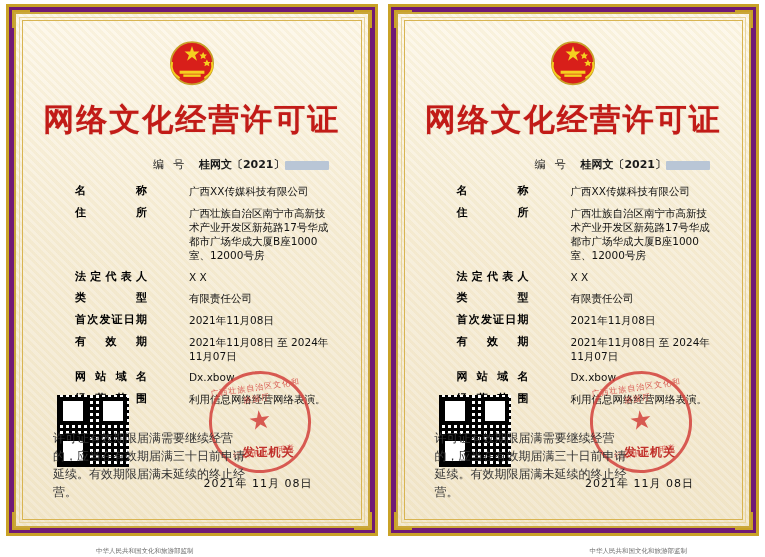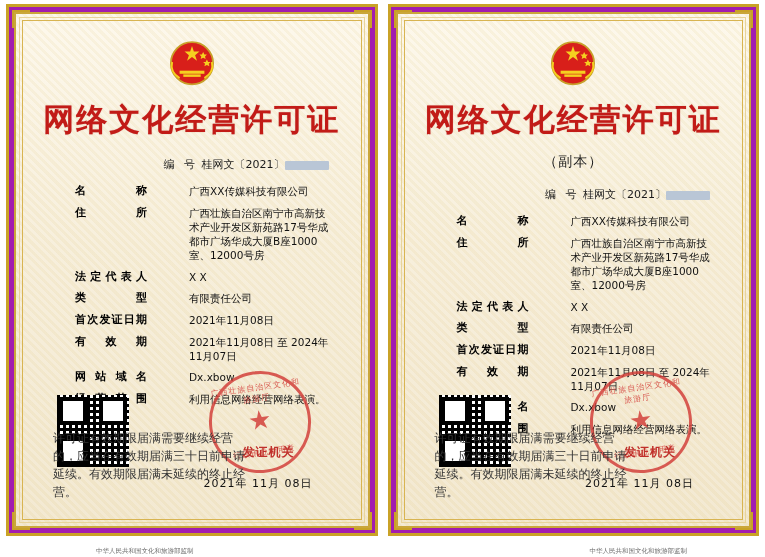--- a/index.html
+++ b/index.html
@@ -21,21 +21,21 @@
     gap: 10px;
     box-sizing: border-box;
     padding: 4px 6px 0 6px;
   }
 
   
   .cert {
     position: relative;
     width: 379px;
     height: 532px;
-    background: #a21caf;
+    background: #701a75;
     box-sizing: border-box;
     border: 3px solid #c9a227;
     padding: 5px;
   }
   .cert-inner {
     position: relative;
     width: 100%;
     height: 100%;
     box-sizing: border-box;
     border: 2px solid #caa63a;
@@ -102,21 +102,21 @@
   
   .code-line {
     margin-top: 16px;
     text-align: right;
     padding-right: 18px;
     font-size: 11px;
     color: #1a1a1a;
     white-space: nowrap;
   }
   .code-line .lbl { letter-spacing: 3px; }
-  .code-line .val { margin-left: 0; }
+  .code-line .val { margin-left: 8px; font-weight: bold; }
   .redacted {
     display: inline-block;
     background: #b9c6d6;
     color: transparent;
     border-radius: 1px;
     vertical-align: middle;
     height: 9px;
   }
 
   
@@ -359,21 +359,20 @@
             <polygon points="68,34 70,38 74,38 71,41 72,45 68,43 64,45 65,41 62,38 66,38" fill="#f5d020"></polygon>
             <polygon points="74,46 76,50 80,50 77,53 78,57 74,55 70,57 71,53 68,50 72,50" fill="#f5d020"></polygon>
             <rect x="30" y="64" width="40" height="5" fill="#f5d020"></rect>
             <rect x="36" y="70" width="28" height="4" fill="#f5d020"></rect>
             <path d="M18 50 Q14 66 30 76" stroke="#f5d020" stroke-width="3" fill="none"></path>
             <path d="M82 50 Q86 66 70 76" stroke="#f5d020" stroke-width="3" fill="none"></path>
           </svg>
         </div>
 
         <div class="title">网络文化经营许可证</div>
-        <div class="subtitle">（副本）</div>
 
         <div class="code-line">
           <span class="lbl">编 号</span>
           <span class="val">桂网文〔2021〕</span><span class="redacted" style="width:44px">0000-000号</span>
         </div>
 
         <div class="fields">
           <div class="row">
             <div class="label">名 称</div>
             <div class="value">广西XX传媒科技有限公司</div>

